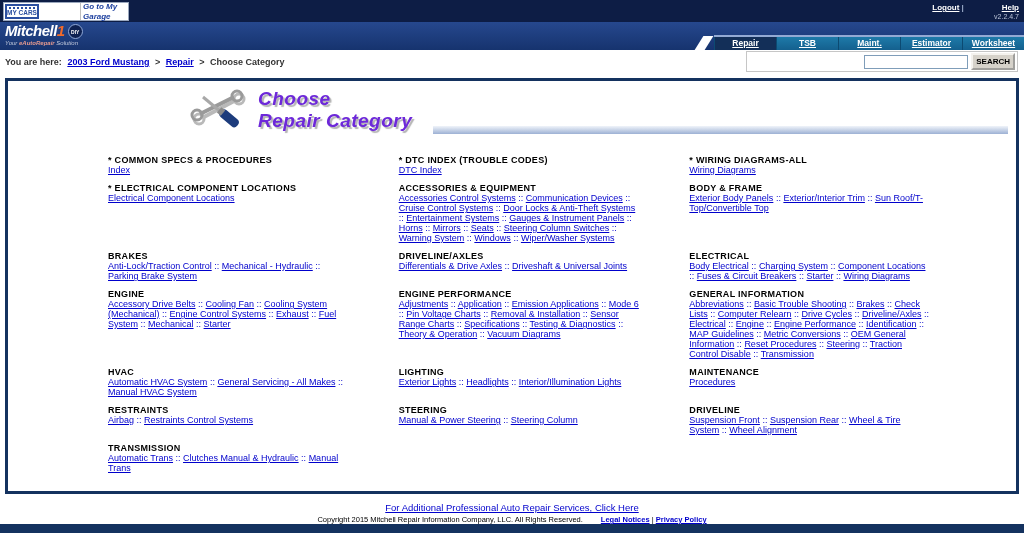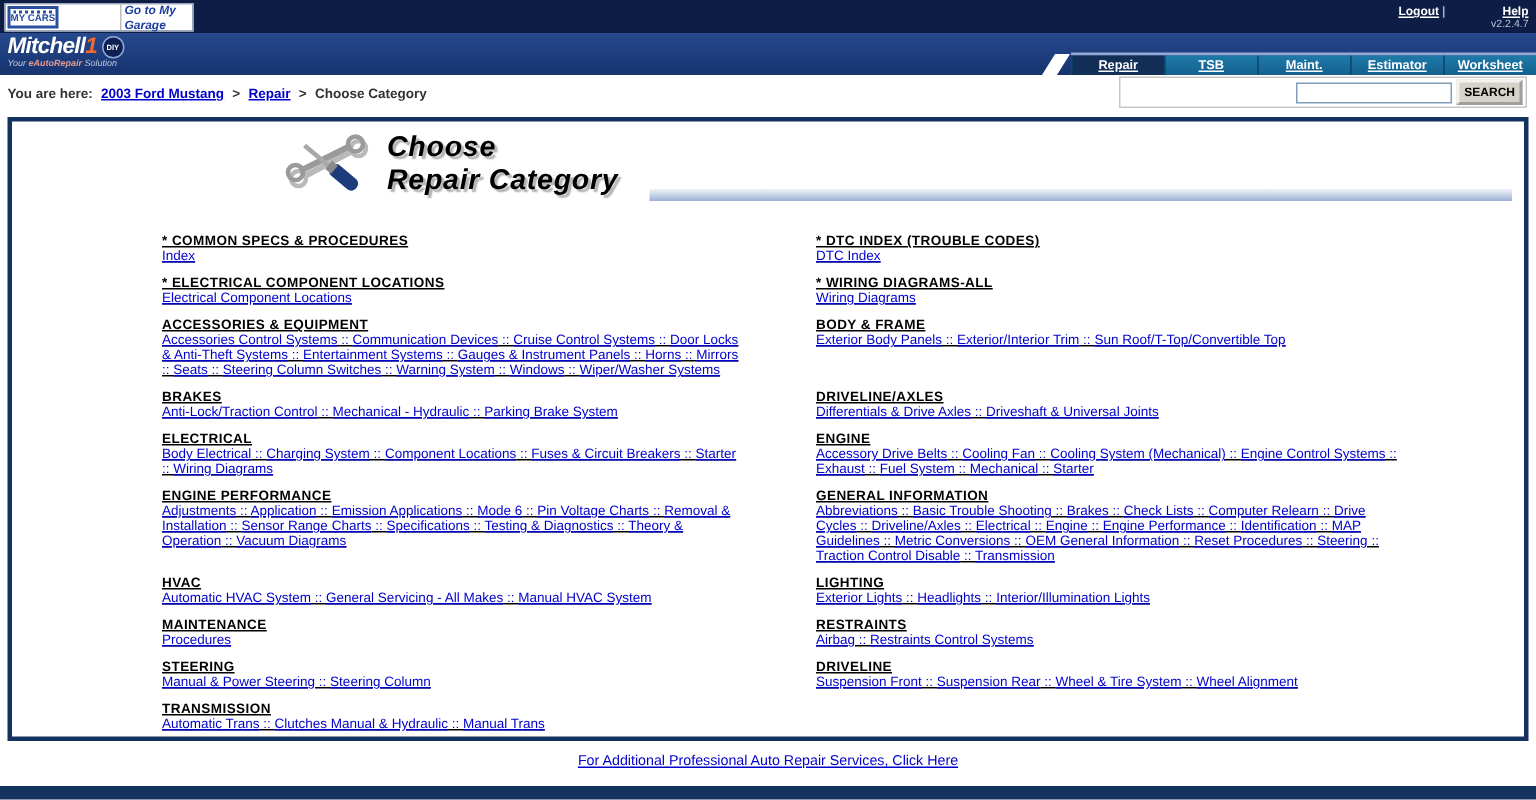--- a/index.html
+++ b/index.html
@@ -73,30 +73,30 @@
     margin-left: 3px; height: 17px; padding: 0 3px; cursor: pointer;
     font-size: 8px; font-weight: bold; font-family: inherit;
     background: #d6d2ca; border: 2px outset #f4f2ee; color: #000;
   }
 
   
   .content { margin: 2px 5px 0; border: 3px solid #14325f; background: #fff; height: 416px; position: relative; }
   .banner { display: flex; align-items: flex-start; padding: 7px 0 0 182px; height: 58px; }
   .banner-titles {
     margin-left: 12px; font-size: 19px; font-weight: bold; font-style: italic;
-    color: #000000; line-height: 22px; letter-spacing: 0.5px;
+    color: #6d28d9; line-height: 22px; letter-spacing: 0.5px;
     text-shadow: 2px 2px 1px #b3b3b3;
   }
   .banner-rule {
     position: absolute; left: 425px; right: 8px; top: 45px; height: 8px;
     background: linear-gradient(#f0f4fa, #9db1d4);
   }
   .grid {
     margin: 16px 84px 0 100px; display: grid;
-    grid-template-columns: 1fr 1fr; column-gap: 48px; row-gap: 8px; text-decoration: underline;
+    grid-template-columns: 1fr 1fr 1fr; column-gap: 48px; row-gap: 8px;
   }
   .sec-heading { font-size: 9px; font-weight: bold; color: #000; line-height: 10px; letter-spacing: 0.3px; }
   .sec-links { font-size: 9px; line-height: 10px; }
   .sec-links a { color: #0000cc; text-decoration: underline; }
   .sep { color: #0000cc; }
 
   
   .footer { height: 30px; overflow: hidden; text-align: center; padding-top: 3px; }
   .promo a { font-size: 9.5px; color: #0000cc; text-decoration: underline; line-height: 11px; }
   .copyline { font-size: 7.5px; color: #000; line-height: 9px; }
@@ -195,28 +195,28 @@
   <div class="grid" id="category-grid">
       <div class="section">
         <div class="sec-heading">* COMMON SPECS &amp; PROCEDURES</div>
         <div class="sec-links"><a>Index</a></div>
       </div>
       <div class="section">
         <div class="sec-heading">* DTC INDEX (TROUBLE CODES)</div>
         <div class="sec-links"><a>DTC Index</a></div>
       </div>
       <div class="section">
+        <div class="sec-heading">* WIRING DIAGRAMS-ALL</div>
+        <div class="sec-links"><a>Wiring Diagrams</a></div>
+      </div>
+      <div class="section">
         <div class="sec-heading">* ELECTRICAL COMPONENT LOCATIONS</div>
         <div class="sec-links"><a>Electrical Component Locations</a></div>
       </div>
       <div class="section">
-        <div class="sec-heading">* WIRING DIAGRAMS-ALL</div>
-        <div class="sec-links"><a>Wiring Diagrams</a></div>
-      </div>
-      <div class="section">
         <div class="sec-heading">ACCESSORIES &amp; EQUIPMENT</div>
         <div class="sec-links"><a>Accessories Control Systems</a><span class="sep"> :: </span><a>Communication Devices</a><span class="sep"> :: </span><a>Cruise Control Systems</a><span class="sep"> :: </span><a>Door Locks &amp; Anti-Theft Systems</a><span class="sep"> :: </span><a>Entertainment Systems</a><span class="sep"> :: </span><a>Gauges &amp; Instrument Panels</a><span class="sep"> :: </span><a>Horns</a><span class="sep"> :: </span><a>Mirrors</a><span class="sep"> :: </span><a>Seats</a><span class="sep"> :: </span><a>Steering Column Switches</a><span class="sep"> :: </span><a>Warning System</a><span class="sep"> :: </span><a>Windows</a><span class="sep"> :: </span><a>Wiper/Washer Systems</a></div>
       </div>
       <div class="section">
         <div class="sec-heading">BODY &amp; FRAME</div>
         <div class="sec-links"><a>Exterior Body Panels</a><span class="sep"> :: </span><a>Exterior/Interior Trim</a><span class="sep"> :: </span><a>Sun Roof/T-Top/Convertible Top</a></div>
       </div>
       <div class="section">
         <div class="sec-heading">BRAKES</div>
         <div class="sec-links"><a>Anti-Lock/Traction Control</a><span class="sep"> :: </span><a>Mechanical - Hydraulic</a><span class="sep"> :: </span><a>Parking Brake System</a></div>
@@ -268,15 +268,20 @@
       <div class="section">
         <div class="sec-heading">TRANSMISSION</div>
         <div class="sec-links"><a>Automatic Trans</a><span class="sep"> :: </span><a>Clutches Manual &amp; Hydraulic</a><span class="sep"> :: </span><a>Manual Trans</a></div>
       </div>
       <div class="section"></div>
     </div>
 </div>
 
 <div class="footer">
   <div class="promo"><a>For Additional Professional Auto Repair Services, Click Here</a></div>
+  <div class="copyline">
+    <span>Copyright 2015 Mitchell Repair Information Company, LLC.  All Rights Reserved.</span><span class="legal-gap"></span><a>Legal Notices</a>
+    <span>|</span>
+    <a>Privacy Policy</a>
+  </div>
 
 </div>
 <div class="bottombar"></div>
 
 </body></html>

